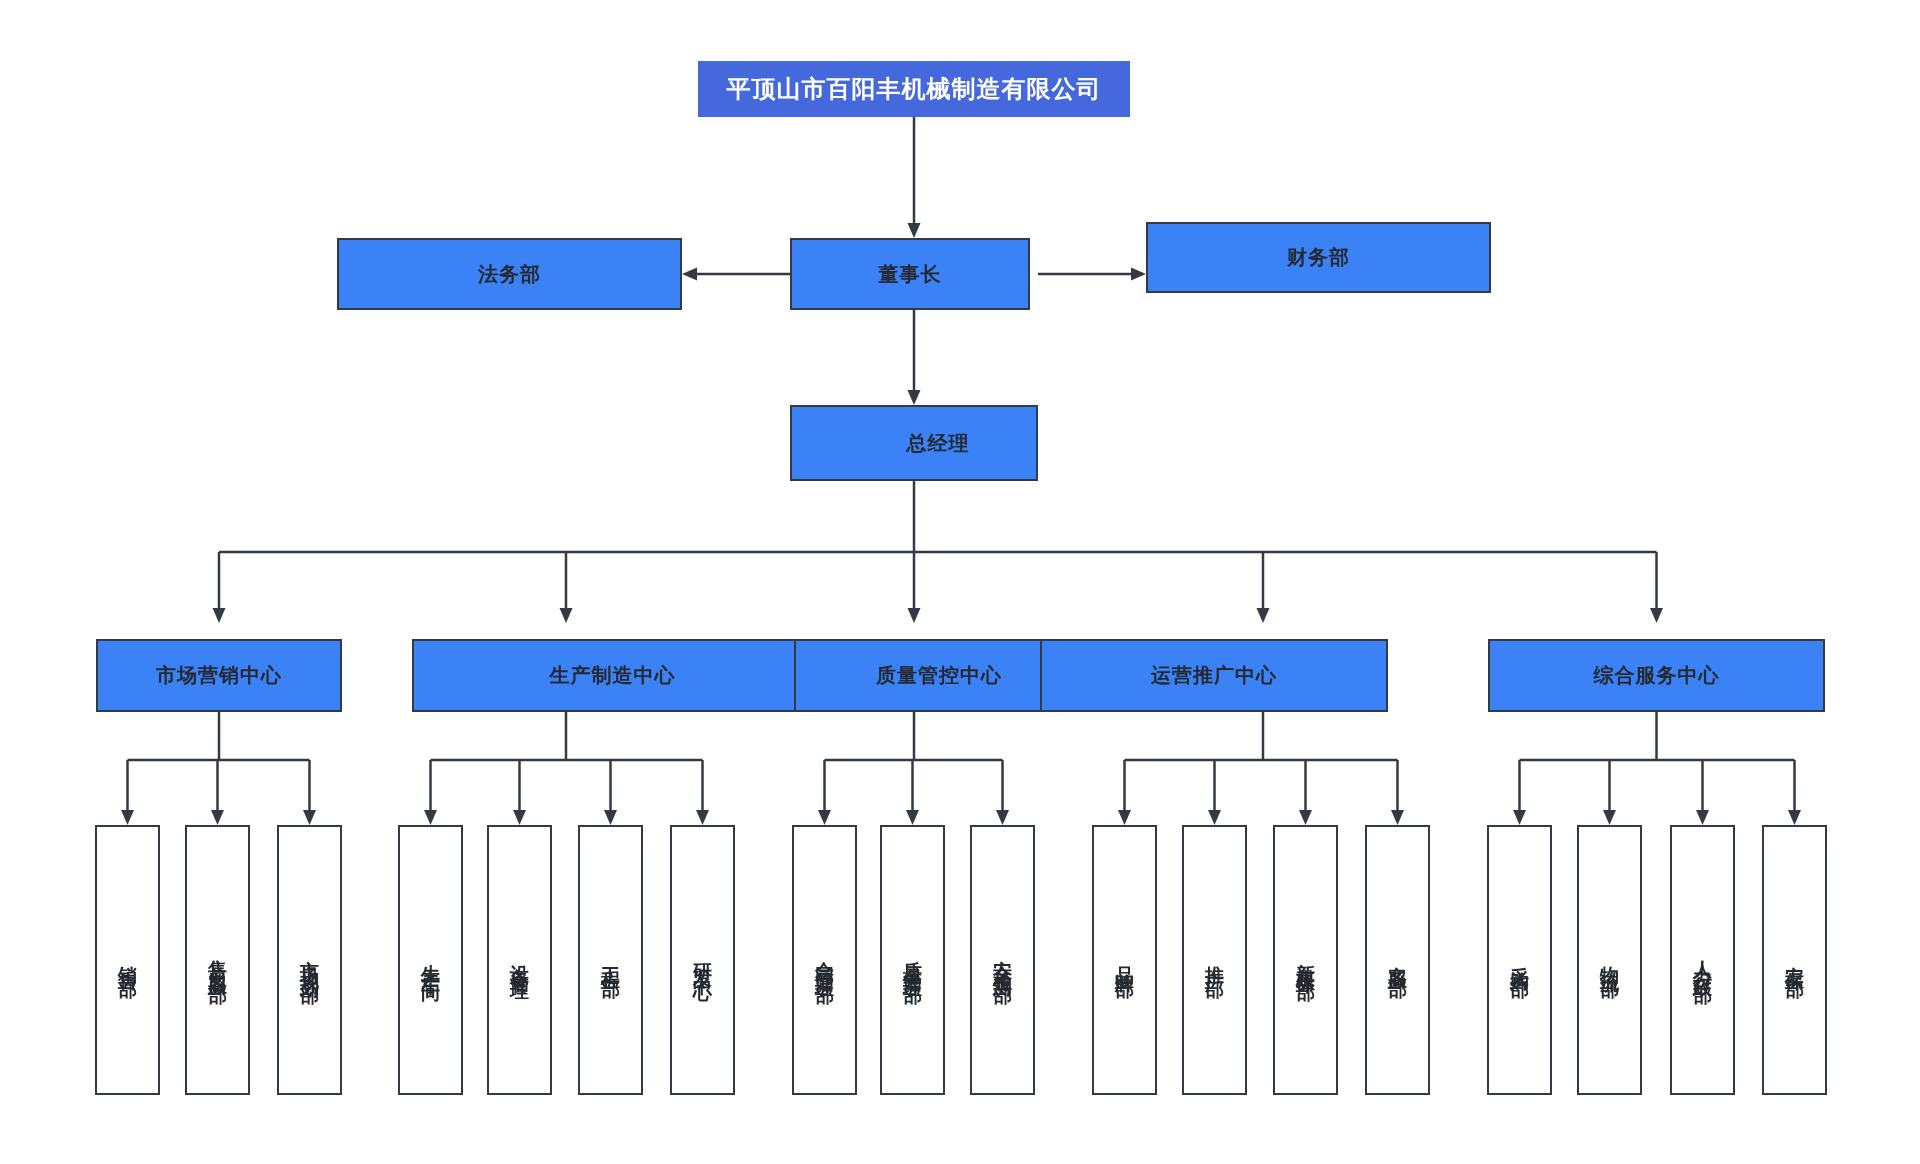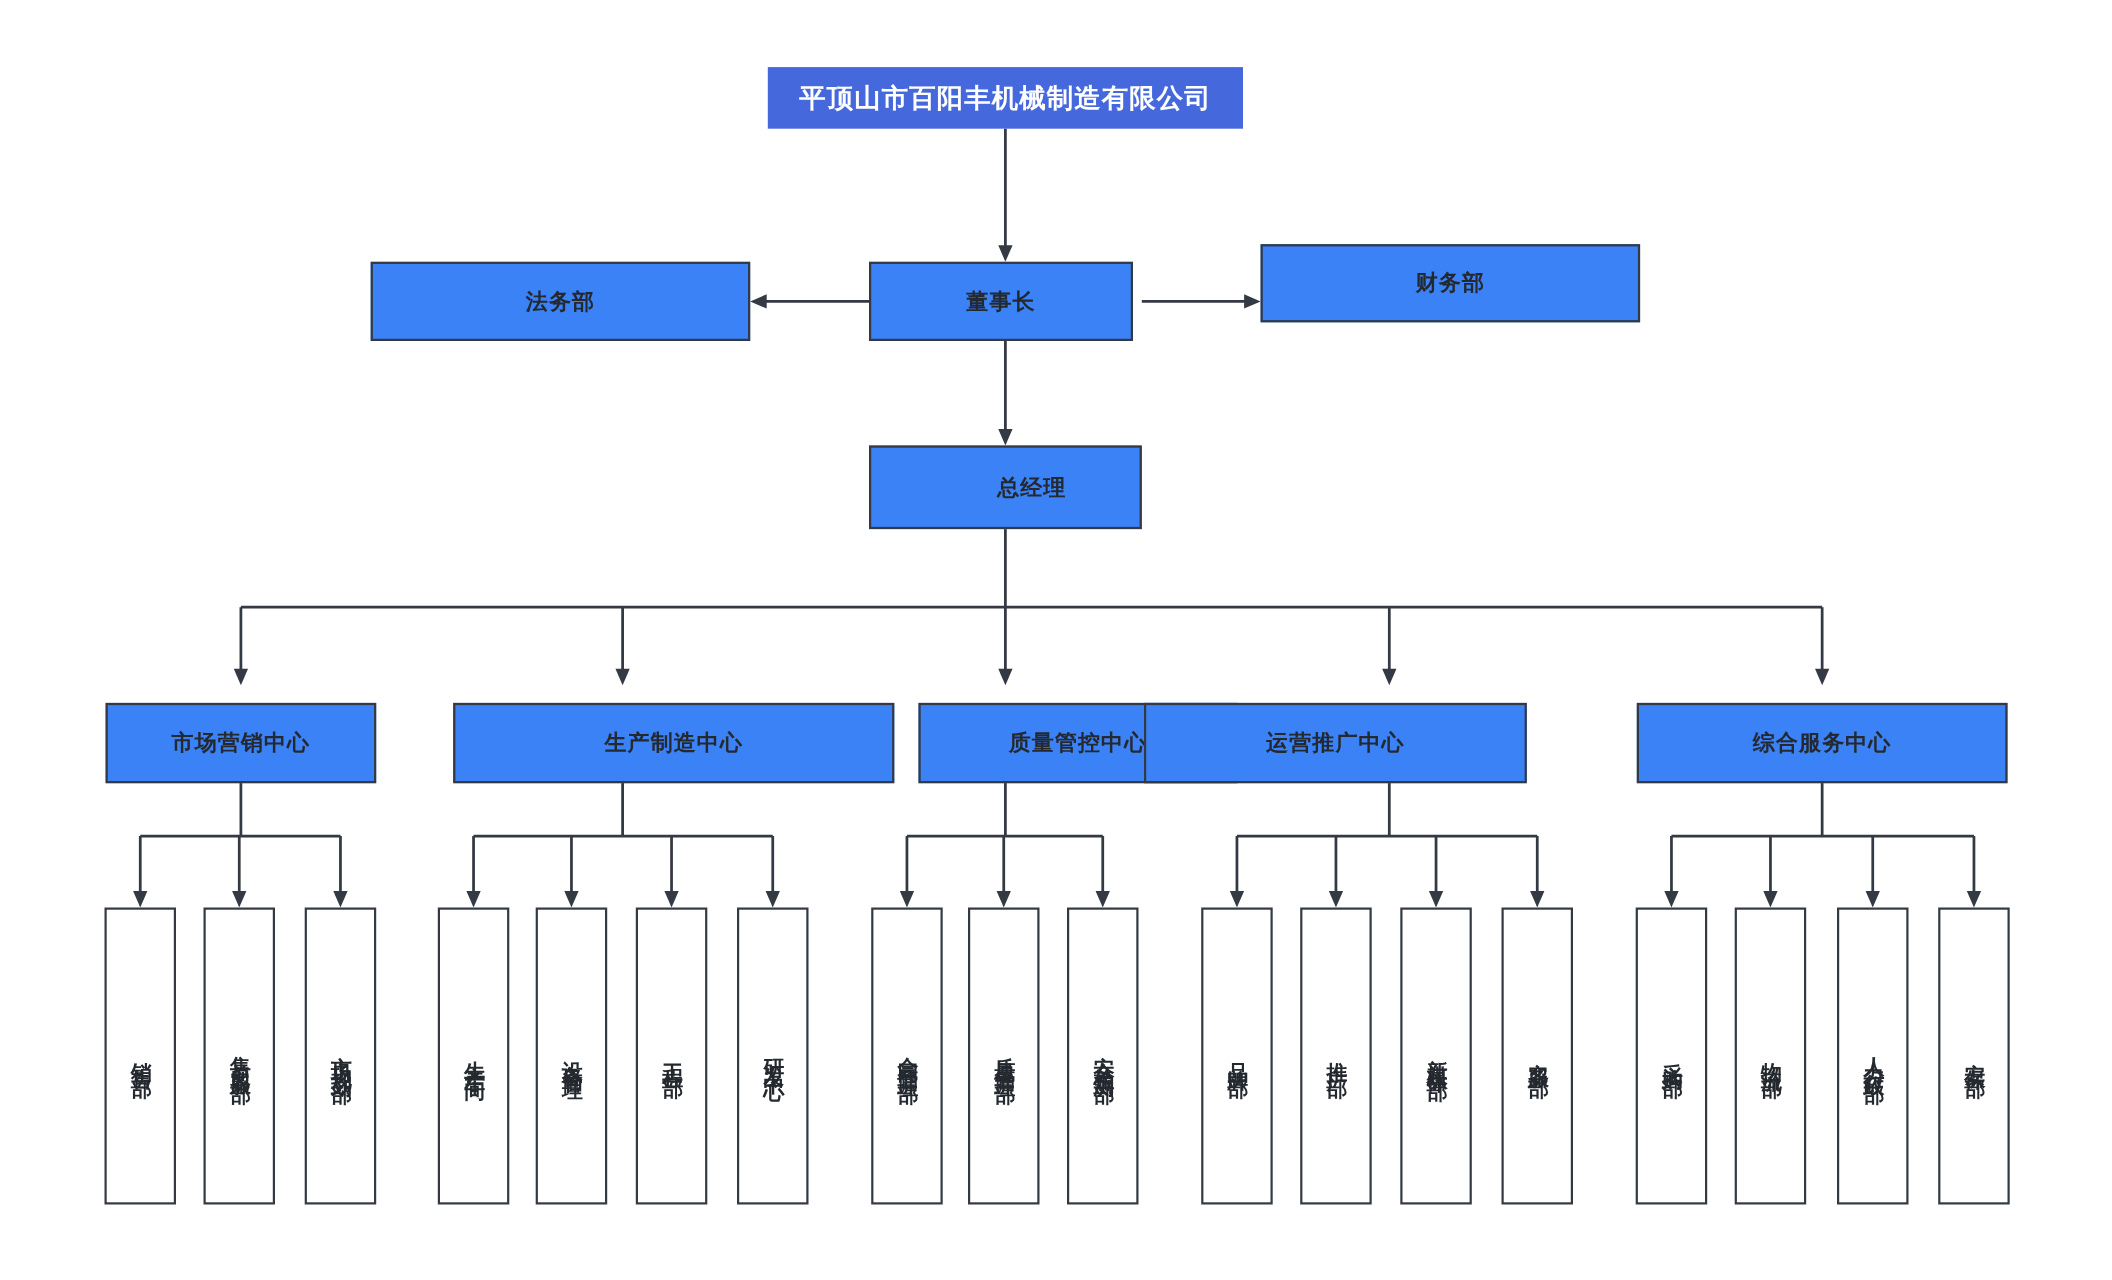--- a/index.html
+++ b/index.html
@@ -19,21 +19,21 @@
     background:var(--accent,#4568dd);border:none;color:var(--text-on-accent,#fff);
     left:698px;top:61px;width:432px;height:56px;font-size:24px;
   }
   #n-legal{left:337px;top:238px;width:345px;height:72px;}
   #n-chairman{left:790px;top:238px;width:240px;height:72px;}
   #n-finance{left:1146px;top:222px;width:345px;height:71px;}
   #n-gm{left:790px;top:405px;width:248px;height:76px;padding-left:48px;}
   .center{top:623px;height:73px;margin-top:16px;}
   #n-c0{left:96px;width:246px;}
   #n-c1{left:412px;width:401px;}
-  #n-c2{left:835px;width:290px;}
+  #n-c2{left:794px;width:290px;}
   #n-c3{left:1040px;width:348px;}
   #n-c4{left:1488px;width:337px;}
   .leaf{
     position:absolute;box-sizing:border-box;background:#fff;
     border:2.5px solid var(--border,#333a43);
     top:825px;width:65px;height:270px;
     display:flex;align-items:center;justify-content:center;
     writing-mode:vertical-rl;text-orientation:upright;
     font-weight:bold;font-size:19px;color:var(--text,#24292f);
     letter-spacing:6px;

